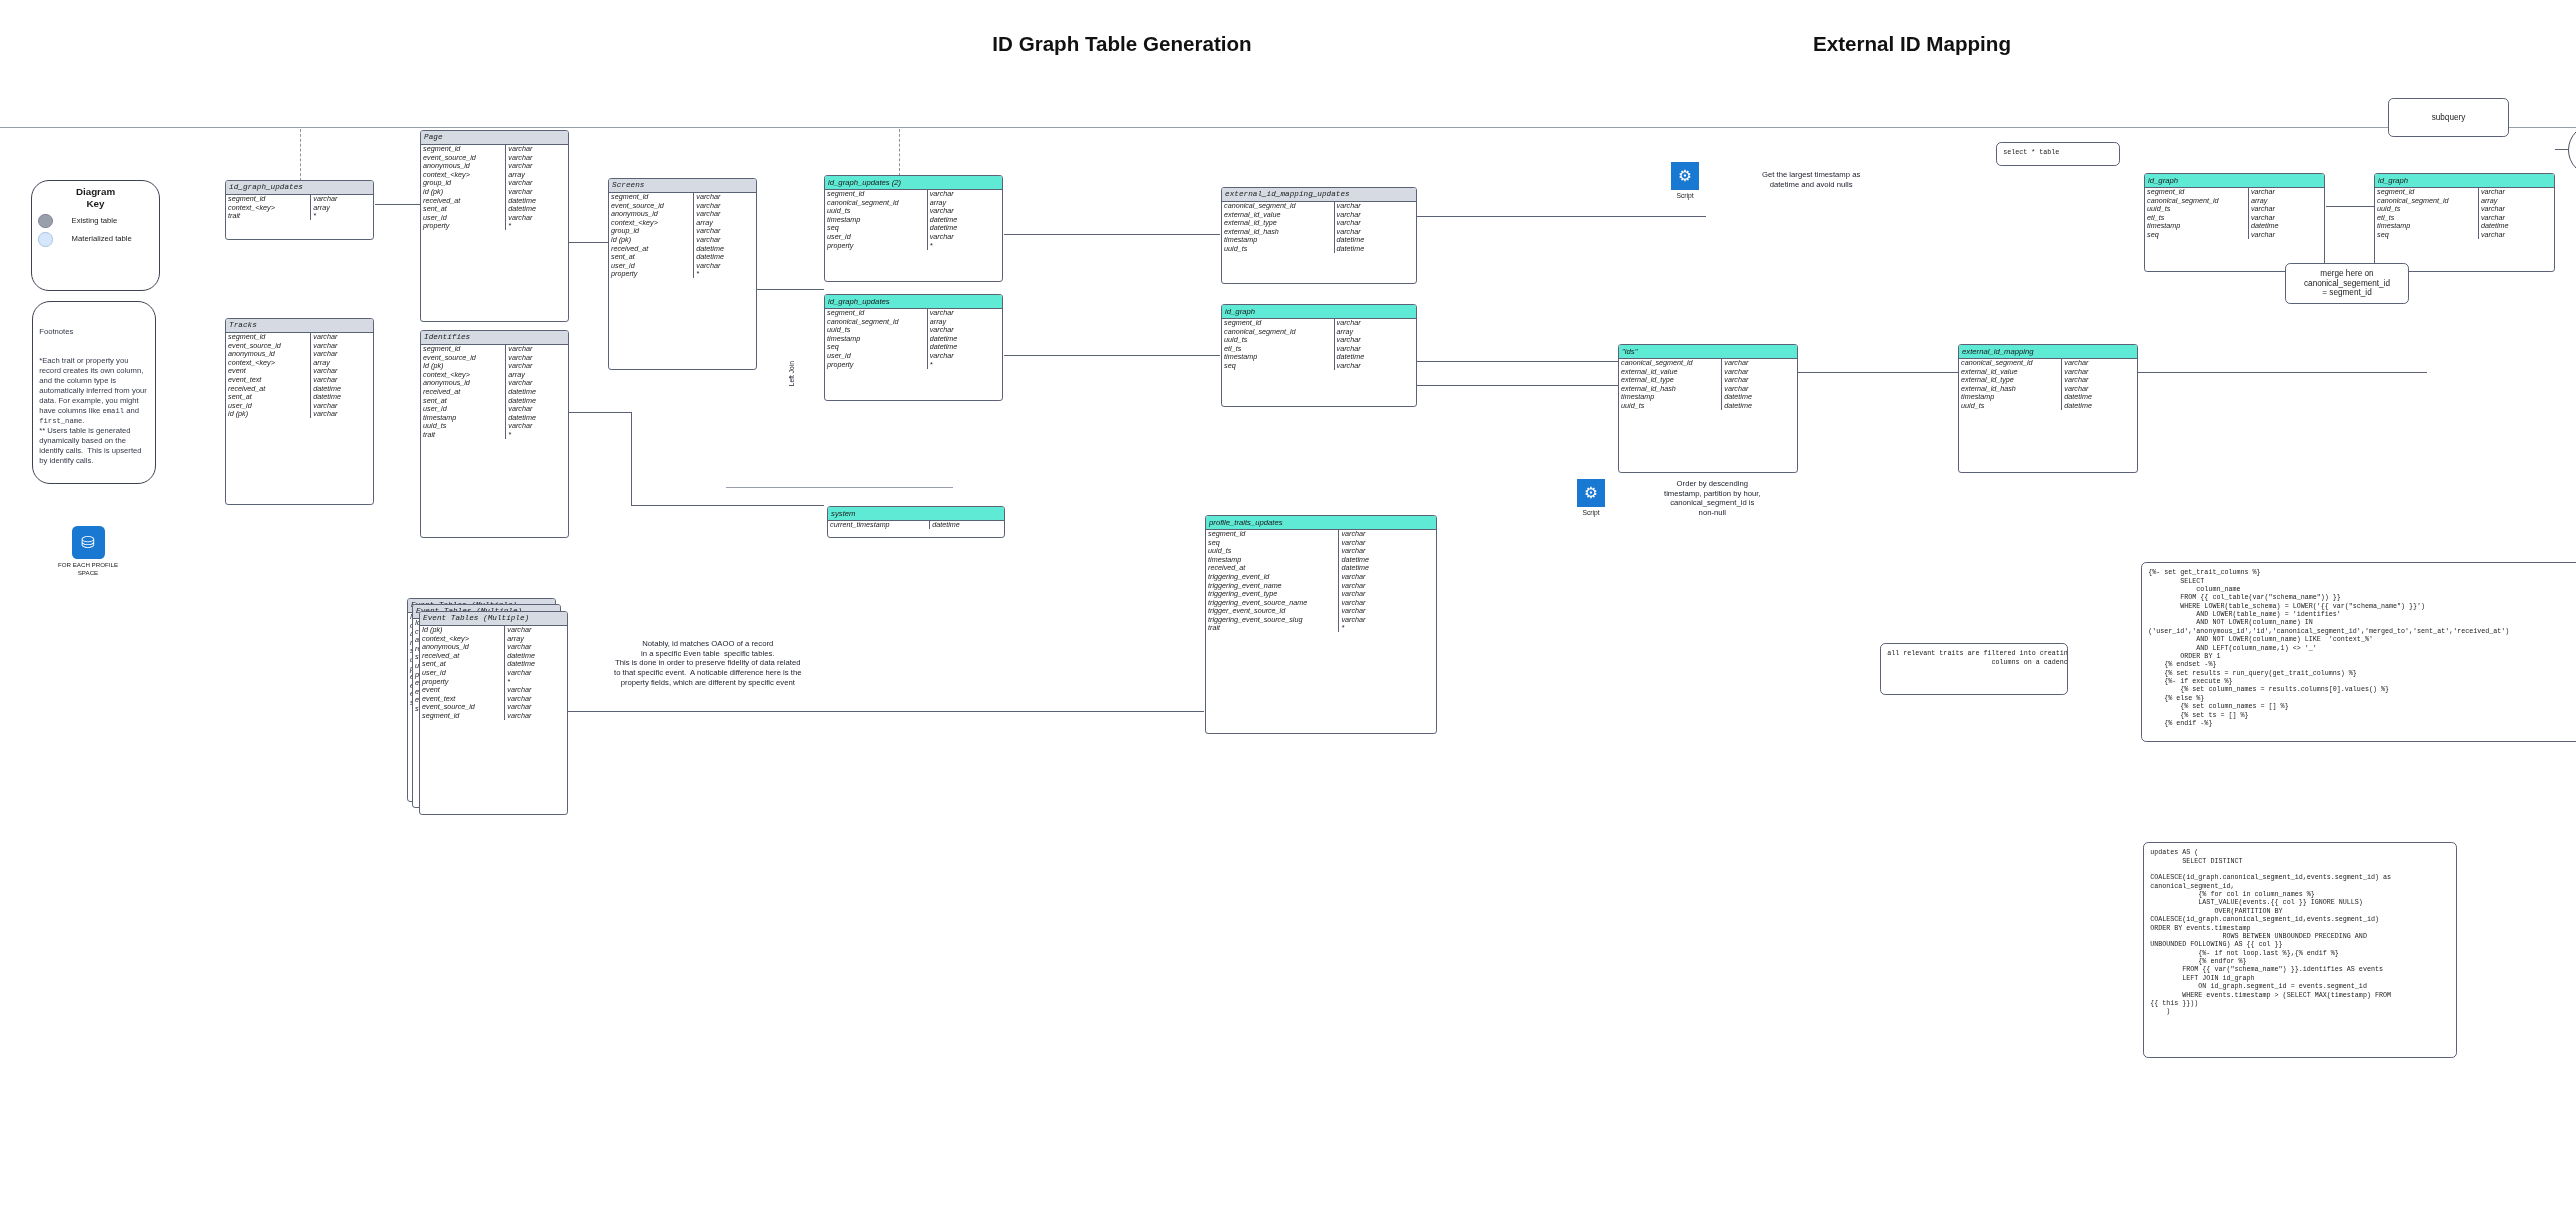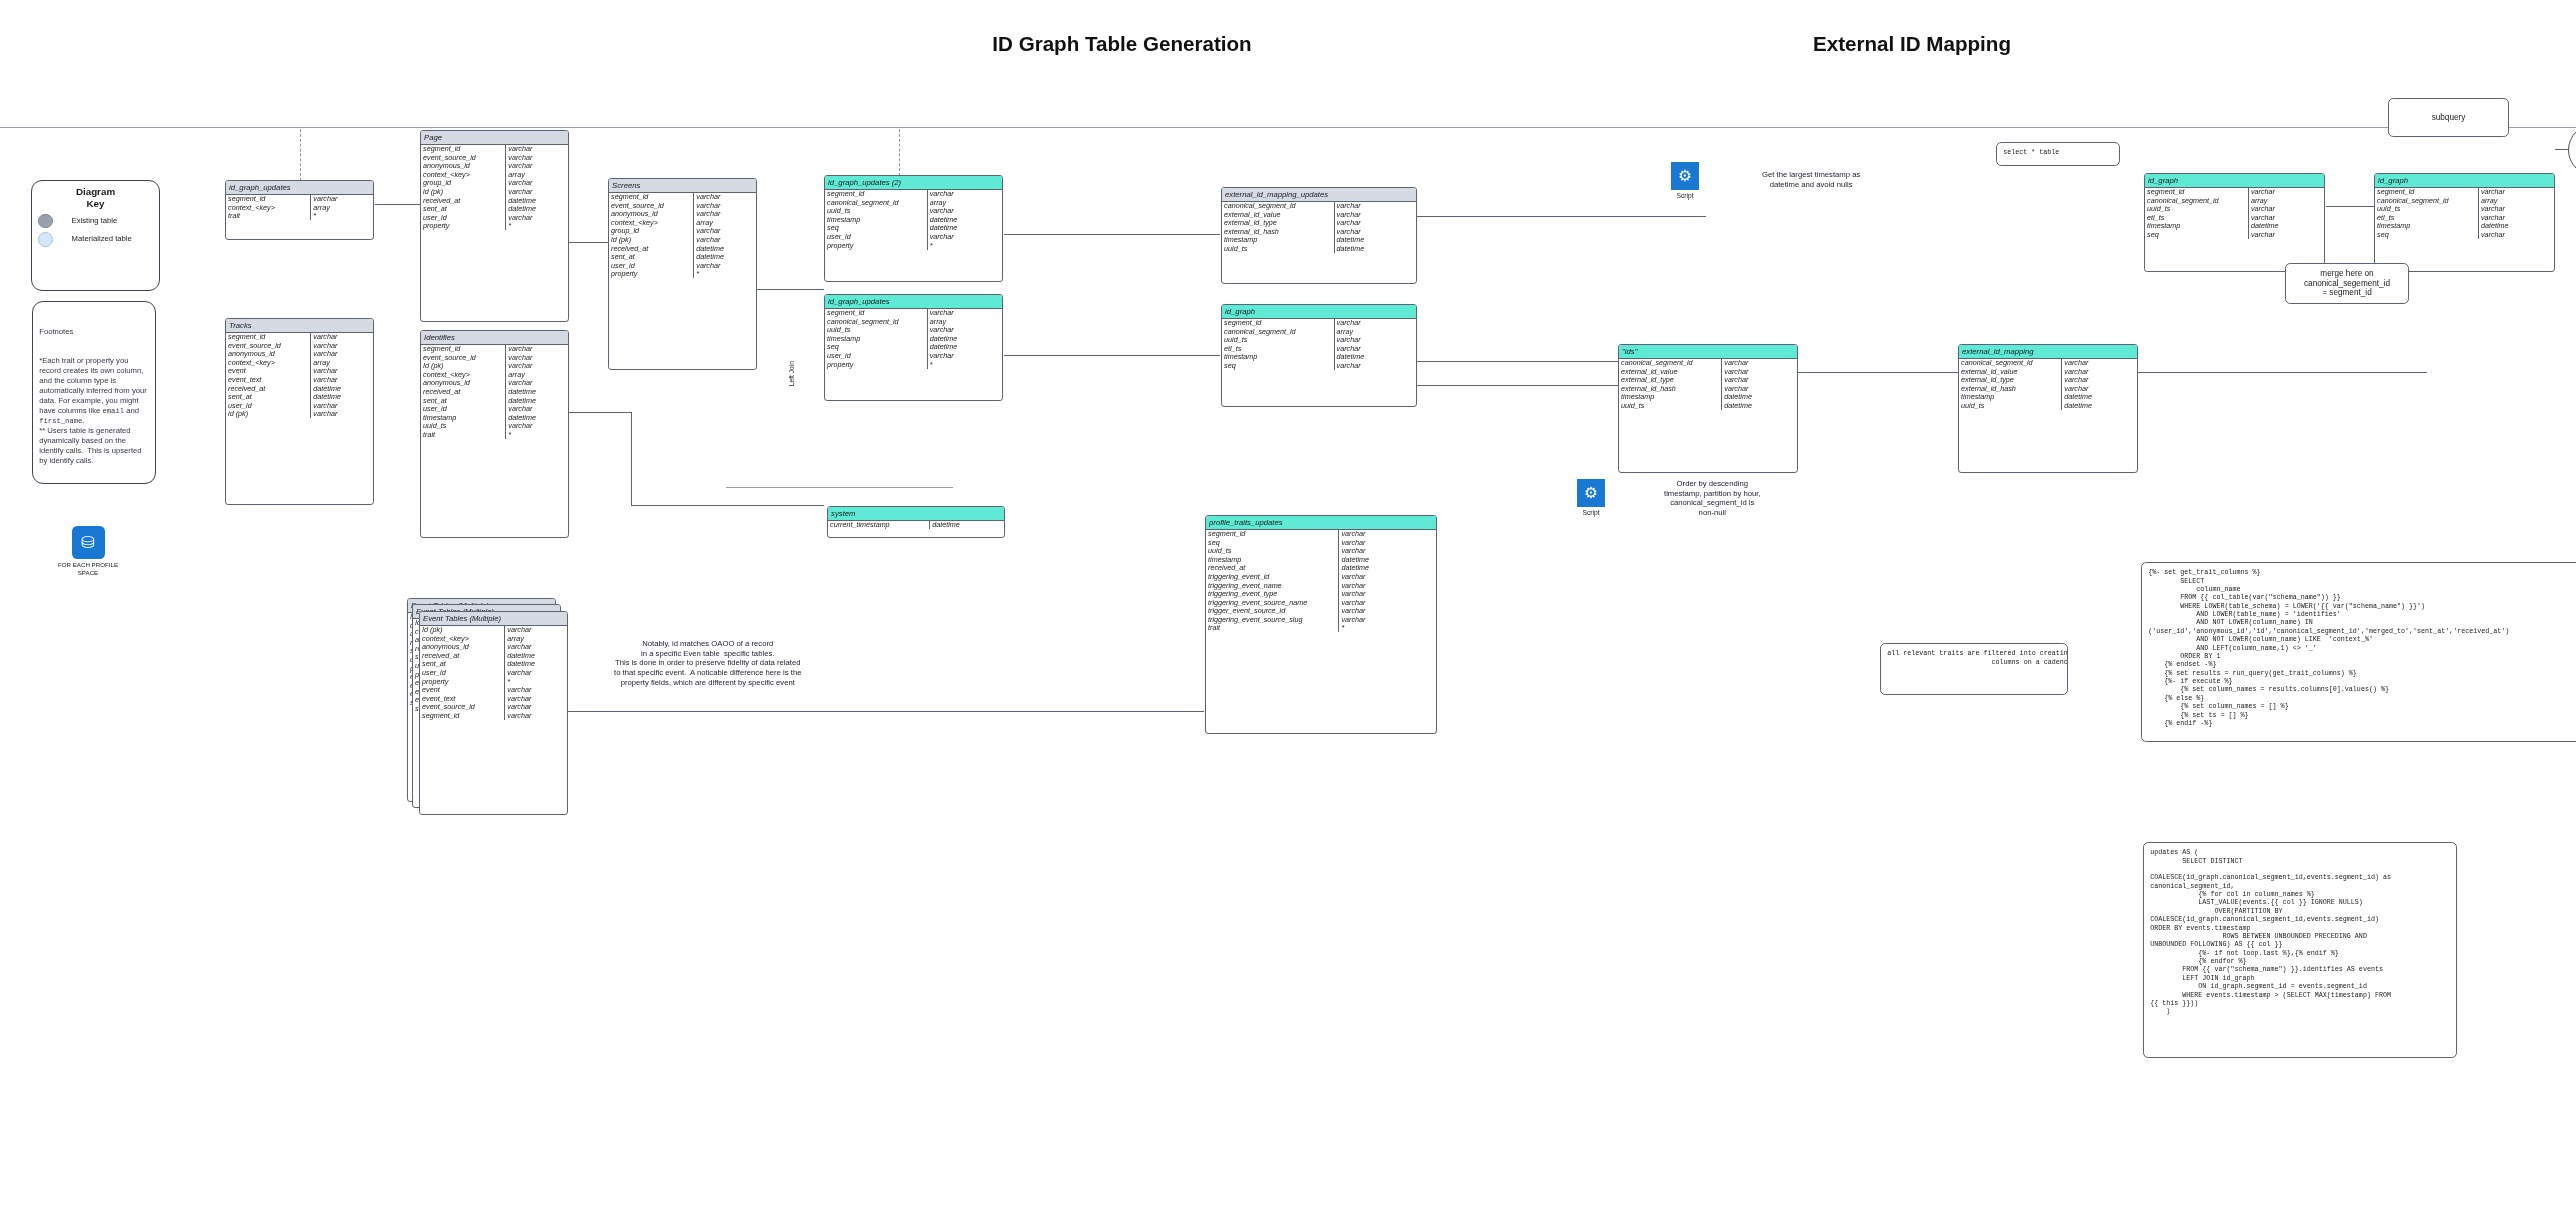--- a/index.html
+++ b/index.html
@@ -18,21 +18,21 @@
 
   
   .tbl{
     position:absolute; border:1px solid #5b6275; border-radius:3.1px;
     background:#ffffff; overflow:hidden; font-style:italic;
   }
   .tbl .hdr{
     padding:2.1px 4.1px; font-size:8.8px; font-style:italic; line-height:1.25;
     border-bottom:1px solid #5b6275; white-space:pre-wrap;
   }
-  .tbl.existing .hdr{ background:#d5dae3; }
+  .tbl.existing .hdr{ background:#d5dae3;font-family:Liberation Mono, monospace; }
   .tbl.materialized .hdr{ background:#5eead4; }
   .tbl .rows{ display:block; }
   .tbl .row{ display:flex; font-size:8.2px; line-height:1.05; }
   .tbl .row .c1{ flex:0 0 58%; padding:1px 2.6px; border-right:0.5px solid #5b6275;
                  white-space:nowrap; overflow:hidden; }
   .tbl .row .c2{ flex:1 1 auto; padding:1px 2.6px; white-space:nowrap; overflow:hidden; }
 
   
   .tbl.sm .hdr{ font-size:7.7px; padding:1.5px 3.1px; }
   .tbl.sm .row{ font-size:7.2px; }
@@ -50,21 +50,21 @@
     white-space:pre; padding:5.2px 6.2px; overflow:hidden; line-height:1.25;
   }
   .circle{
     position:absolute; border:0.8px solid #4b5262; border-radius:50%;
     background:#fff; display:flex; align-items:center; justify-content:center;
     font-size:8.8px;
   }
 
   
   .card{
-    position:absolute; border:1px solid #3d4352; border-radius:11px; background:#fff;
+    position:absolute; border:1px solid #3d4352; border-radius:18px; background:#fff;
     padding:5.2px 6.2px;
   }
   .key-title{ text-align:center; font-weight:700; font-size:9.8px; line-height:1.2; }
   .key-row{ display:flex; align-items:center; gap:19px; margin-top:4.1px; }
   .swatch{ width:14.4px; height:14.4px; border-radius:50%; flex:0 0 14.4px; }
   .swatch.existing{ background:#9aa0ab; border:0.5px solid #808694; }
   .swatch.materialized{ background:#d6e6fb; border:0.5px solid #a9c4e4; }
   .key-label{ font-size:7.7px; line-height:1.15; }
   .foot{ font-size:7.7px; line-height:1.28; color:#33384a; white-space:pre-wrap; }
   .foot code{ font-family:"Liberation Mono", monospace; font-size:7.2px; }

